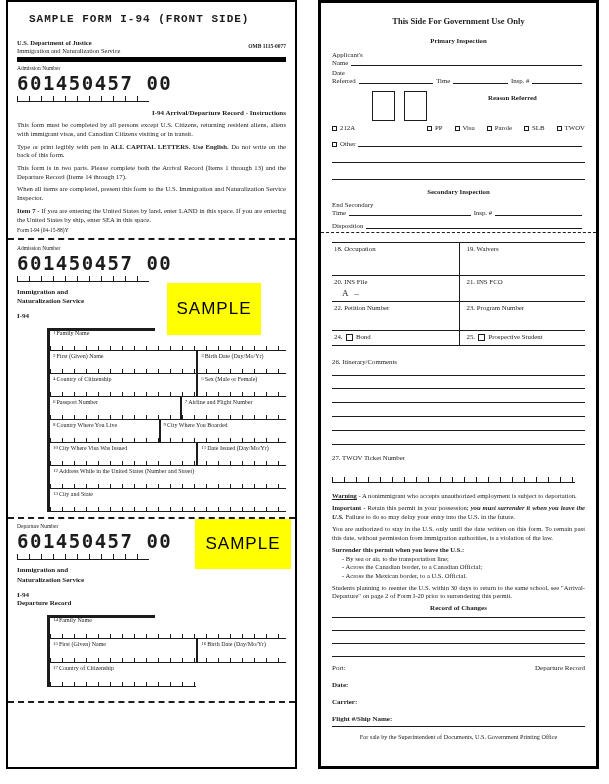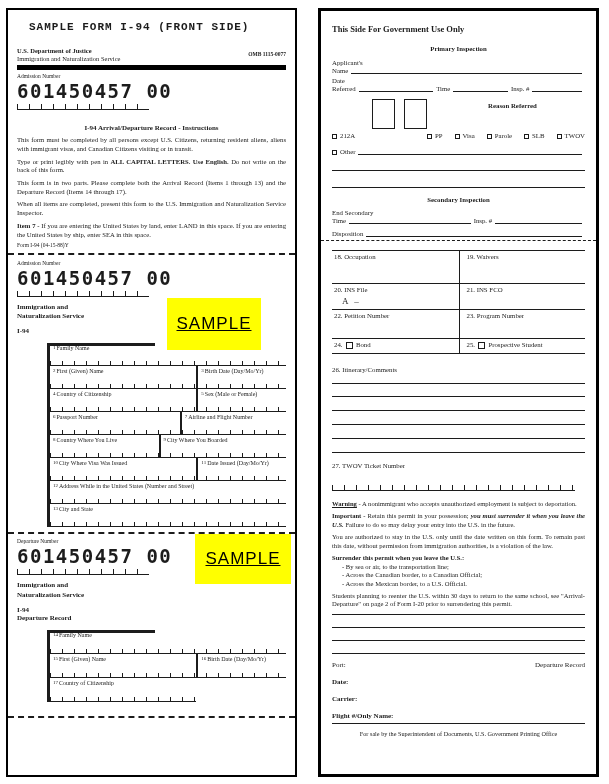--- a/index.html
+++ b/index.html
@@ -1,21 +1,21 @@
 <!DOCTYPE html>
 <html><head>
 <meta charset="utf-8">
 <style>
   html,body{margin:0;padding:0;background:#ffffff;}
   body{width:609px;height:784px;position:relative;overflow:hidden;
        font-family:"Liberation Serif",serif;color:#1c1c1c;
        -webkit-font-smoothing:antialiased;}
   *{box-sizing:border-box;}
 
-  .page{position:absolute;top:8px;background:#fff;overflow:hidden;}
+  .page{position:absolute;top:0;background:#fff;overflow:hidden;}
   .page-front{left:6px;width:291px;height:769px;border:2px solid #000;padding:0 9px;}
   .page-back{left:318px;width:281px;height:769px;border:3px solid #000;padding:0 11px;}
 
   .typ-title{font-family:"Liberation Mono",monospace;font-size:11px;font-weight:bold;
              letter-spacing:1px;white-space:nowrap;}
   .front-title{margin:11px 0 0 12px;}
   .back-title{margin:11px 0 0 0;text-align:center;}
 
   .doj{display:flex;justify-content:space-between;align-items:flex-end;margin-top:14px;}
   .doj-l{font-size:6.5px;line-height:1.25;}
@@ -26,33 +26,33 @@
   .tiny-label{font-size:5.5px;margin-top:3px;}
   .welcome{font-size:11px;font-weight:bold;font-style:italic;text-align:right;
            margin-top:-7px;padding-right:2px;}
   .big-num{font-family:"DejaVu Sans Mono",monospace;font-size:19px;font-weight:bold;
            letter-spacing:1.5px;line-height:1;margin-top:3px;white-space:pre;}
   .ruler{height:6px;border-bottom:1px solid #1c1c1c;
          background-image:repeating-linear-gradient(90deg,#1c1c1c 0,#1c1c1c 1px,transparent 1px,transparent 12px);
          margin-top:3px;}
   .ruler.short{width:132px;}
 
-  .instr-head{font-size:7px;font-weight:bold;text-align:center;margin-top:14px;}
+  .instr-head{font-size:7px;font-weight:bold;text-align:right;margin-top:7px;}
   .ip{font-size:6.7px;line-height:1.3;text-align:justify;margin-top:4px;}
   .form-no{font-size:5.5px;margin-top:3px;}
 
   .dashed{border-top:2px dashed #1c1c1c;margin:5px -9px 0;}
 
   .hdr-block{position:relative;}
   .ins-name{font-size:7px;font-weight:bold;line-height:1.3;margin-top:6px;}
   .rec-code{font-size:7px;font-weight:bold;margin-top:6px;}
   .rec-name{font-size:7px;font-weight:bold;}
   .sample-box{position:absolute;background:#ffff00;color:#000;
               font-family:"Liberation Sans",sans-serif;font-size:17px;letter-spacing:1px;
-              display:flex;align-items:center;justify-content:center;text-decoration:underline;}
+              display:flex;align-items:center;justify-content:center;}
   .sample-arr{left:150px;top:38px;width:94px;height:52px;}
   .sample-dep{left:178px;top:-4px;width:96px;height:50px;}
 
   .fields{margin-left:30px;border-left:3px solid #1c1c1c;margin-top:8px;}
   .frow{position:relative;height:23px;font-size:6px;padding:2px 0 0 3px;}
   .frow .ticks{position:absolute;left:0;right:0;bottom:0;height:5px;
                border-bottom:1px solid #1c1c1c;
                background-image:repeating-linear-gradient(90deg,#1c1c1c 0,#1c1c1c 1px,transparent 1px,transparent 12px);}
   .fn{font-size:5px;vertical-align:top;margin-right:1px;}
   .split{display:flex;padding:0;}
@@ -62,21 +62,21 @@
   .w62{width:62%;} .w38{width:38%;} .w55{width:55%;} .w45{width:45%;}
   .w46{width:46%;} .w54{width:54%;}
   .dep-fields .frow{height:24px;}
   .frow.narrow{width:62%;}
 
   .bottom-row{display:flex;justify-content:space-between;margin-top:7px;}
   .sos{font-size:8px;font-weight:bold;}
   .staple{font-size:8px;font-weight:bold;letter-spacing:1px;}
 
   
-  .gov-use{font-size:8.5px;font-weight:bold;text-align:left;margin-top:13px;}
+  .gov-use{font-size:8.5px;font-weight:bold;text-align:center;margin-top:13px;}
   .sec-head{font-size:6.8px;font-weight:bold;text-align:center;margin-top:11px;}
   .lbl{font-size:6.8px;}
   .flexline{display:flex;align-items:flex-end;font-size:6.8px;}
   .fill{flex:1;border-bottom:1px solid #1c1c1c;height:8px;margin:0 3px;}
   .cb{display:inline-block;width:5px;height:5px;border:1px solid #1c1c1c;
       margin-right:3px;vertical-align:middle;background:#fff;}
   .stamp-area{position:relative;height:42px;margin-top:7px;}
   .stamp{position:absolute;top:0;border:1.5px solid #1c1c1c;width:23px;height:30px;background:#fff;}
   .stamp1{left:40px;} .stamp2{left:72px;}
   .reason-head{position:absolute;left:108px;right:0;top:3px;text-align:center;
@@ -318,27 +318,28 @@
 
   <div class="bp" style="margin-top:9px"><span class="bu">Warning</span><span> - A nonimmigrant who accepts unauthorized employment is subject to deportation.</span></div>
   <div class="bp"><span class="bb">Important -</span><span> Retain this permit in your possession; </span><span class="bi">you must surrender it when you leave the U.S.</span><span> Failure to do so may delay your entry into the U.S. in the future.</span></div>
   <div class="bp">You are authorized to stay in the U.S. only until the date written on this form. To remain past this date, without permission from immigration authorities, is a violation of the law.</div>
   <div class="bp"><span class="bb">Surrender this permit when you leave the U.S.:</span></div>
   <div class="bp indent">- By sea or air, to the transportation line;</div>
   <div class="bp indent">- Across the Canadian border, to a Canadian Official;</div>
   <div class="bp indent">- Across the Mexican border, to a U.S. Official.</div>
   <div class="bp">Students planning to reenter the U.S. within 30 days to return to the same school, see "Arrival-Departure" on page 2 of Form I-20 prior to surrendering this permit.</div>
 
+  <div class="roc">Record of Changes</div>
   <div class="wide-line" style="margin-top:5px"></div>
   <div class="wide-line" style="margin-top:12px"></div>
   <div class="wide-line" style="margin-top:12px"></div>
   <div class="wide-line" style="margin-top:12px"></div>
 
   <div class="port-row">
     <span>Port:</span>
     <span>Departure Record</span>
   </div>
   <div class="blabel">Date:</div>
   <div class="blabel">Carrier:</div>
-  <div class="blabel">Flight #/Only Name:</div>
+  <div class="blabel">Flight #/Ship Name:</div>
   <div class="wide-line" style="margin-top:3px"></div>
   <div class="footer-note">For sale by the Superintendent of Documents, U.S. Government Printing Office</div>
 </div>
 
 </body></html>

